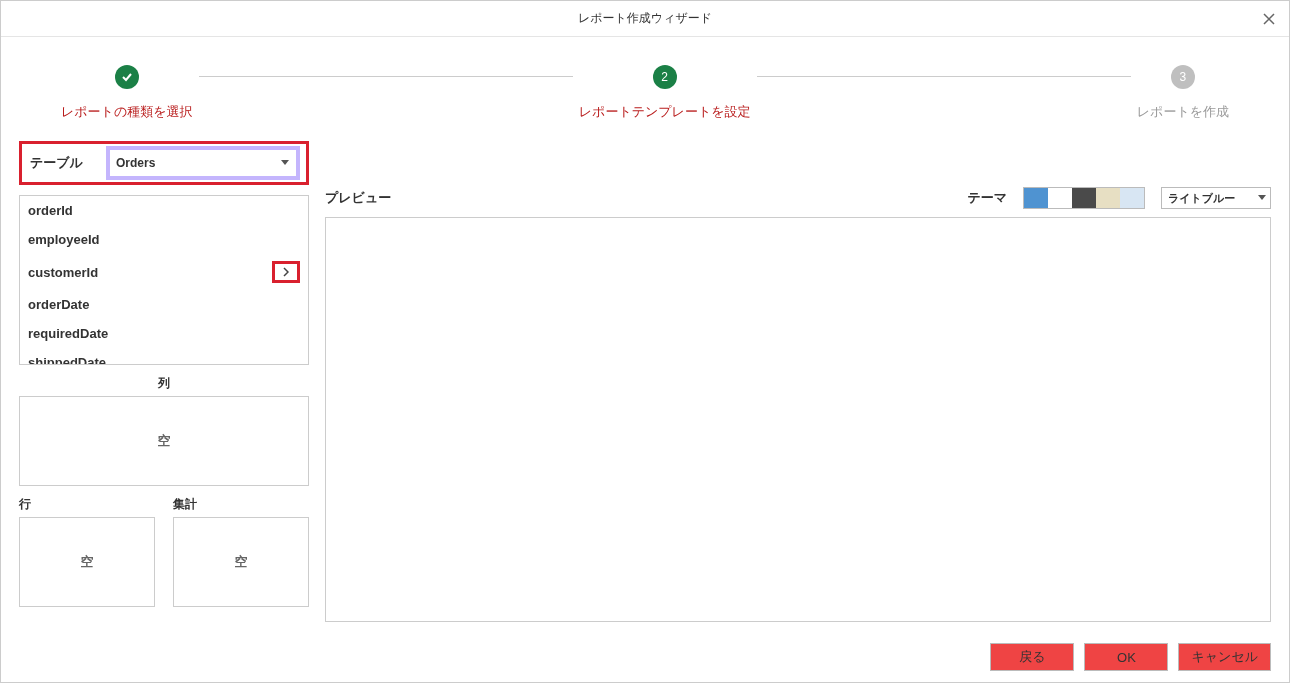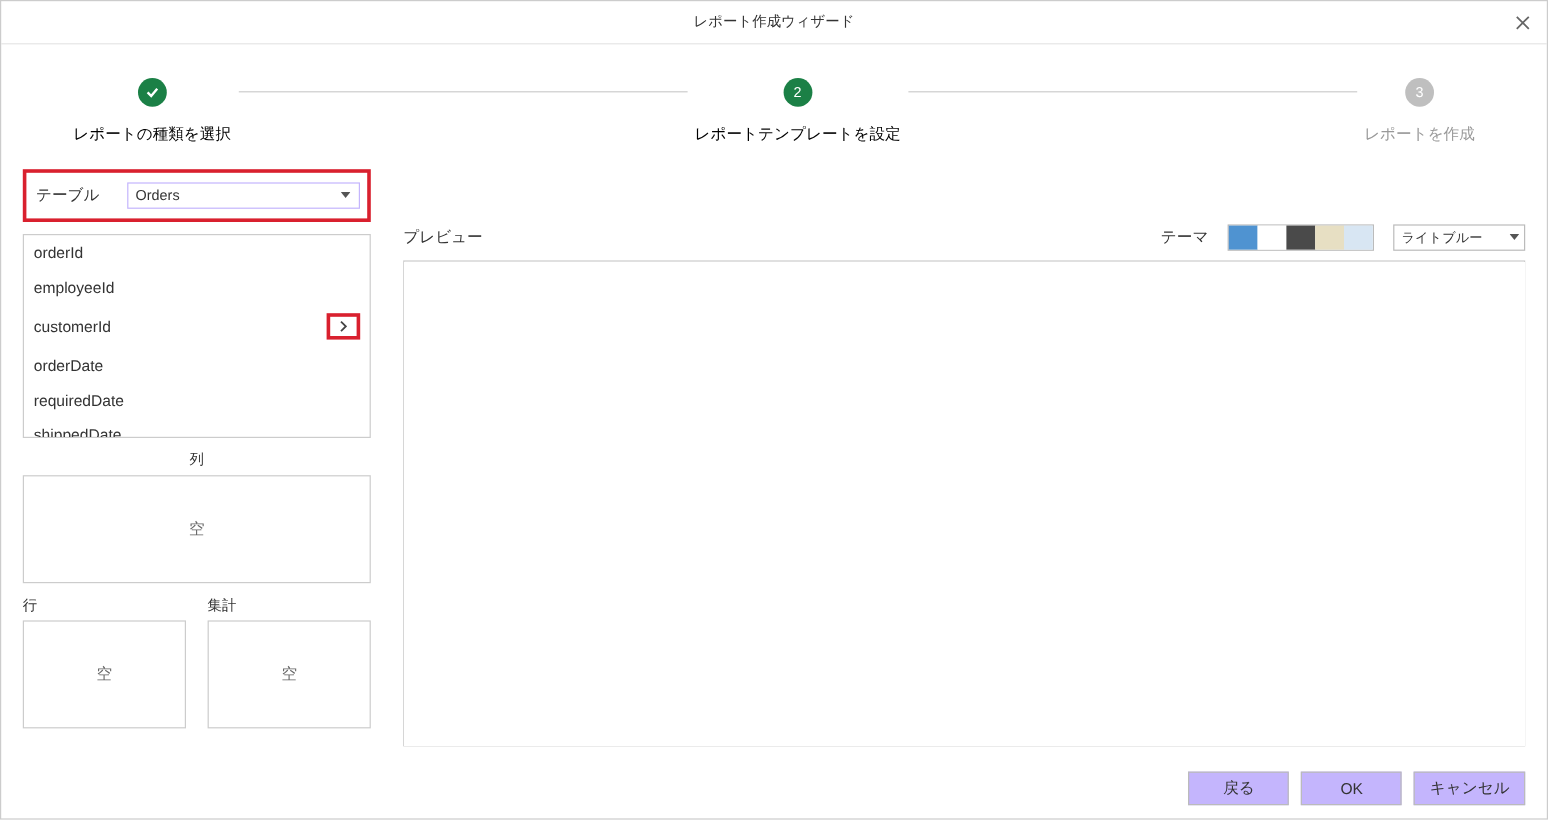--- a/index.html
+++ b/index.html
@@ -60,55 +60,56 @@
     color: #fff;
     display: flex;
     align-items: center;
     justify-content: center;
     font-size: 12px;
     margin-bottom: 14px;
   }
   .step-circle.done { background: #1b8046; }
   .step-circle.current { background: #1b8046; }
   .step-circle.future { background: #bfbfbf; }
-  .step-label { font-size: 13px; color: #000000; }
+  .step-label { font-size: 13px; color: #b91c1c; }
   .step-label.future { color: #999; }
   .step-line {
     flex: 1;
     height: 1px;
     background: #ccc;
     margin: 0 6px 34px 6px;
   }
   .content {
     flex: 1;
     display: flex;
     padding: 0 18px 10px 18px;
-    gap: 27px;
+    gap: 16px;
     min-height: 0;
+    font-weight: bold;
   }
   .left-pane {
     width: 290px;
     flex: 0 0 290px;
     display: flex;
     flex-direction: column;
     gap: 10px;
   }
   .table-row {
     border: 3px solid #d9202e;
     padding: 6px 6px 6px 6px;
     display: flex;
     align-items: center;
     gap: 8px;
     height: 44px;
   }
   .table-row label { flex: 0 0 70px; padding-left: 2px; }
   .select {
     flex: 1;
-    border: 1px solid #c4b5fd;
-    height: 22px;
+    border: 4px solid #c4b5fd;
+    height: 34px;
     display: flex;
     align-items: center;
     justify-content: space-between;
     padding: 0 4px 0 6px;
     font-size: 12px;
     background: #fff;
   }
   .select .caret {
     width: 14px; height: 14px;
     display:flex;align-items:center;justify-content:center;
@@ -207,21 +208,21 @@
     display: flex;
     align-items: center;
     justify-content: flex-end;
     gap: 10px;
     padding: 0 18px;
   }
   .btn {
     min-width: 84px;
     height: 28px;
     border: 1px solid #bbb;
-    background: #c4b5fd;
+    background: #ef4444;
     display: inline-flex;
     align-items: center;
     justify-content: center;
     font-size: 13px;
     cursor: pointer;
     padding: 0 12px;
   }
   svg { display: block; }
 </style>
 </head>

